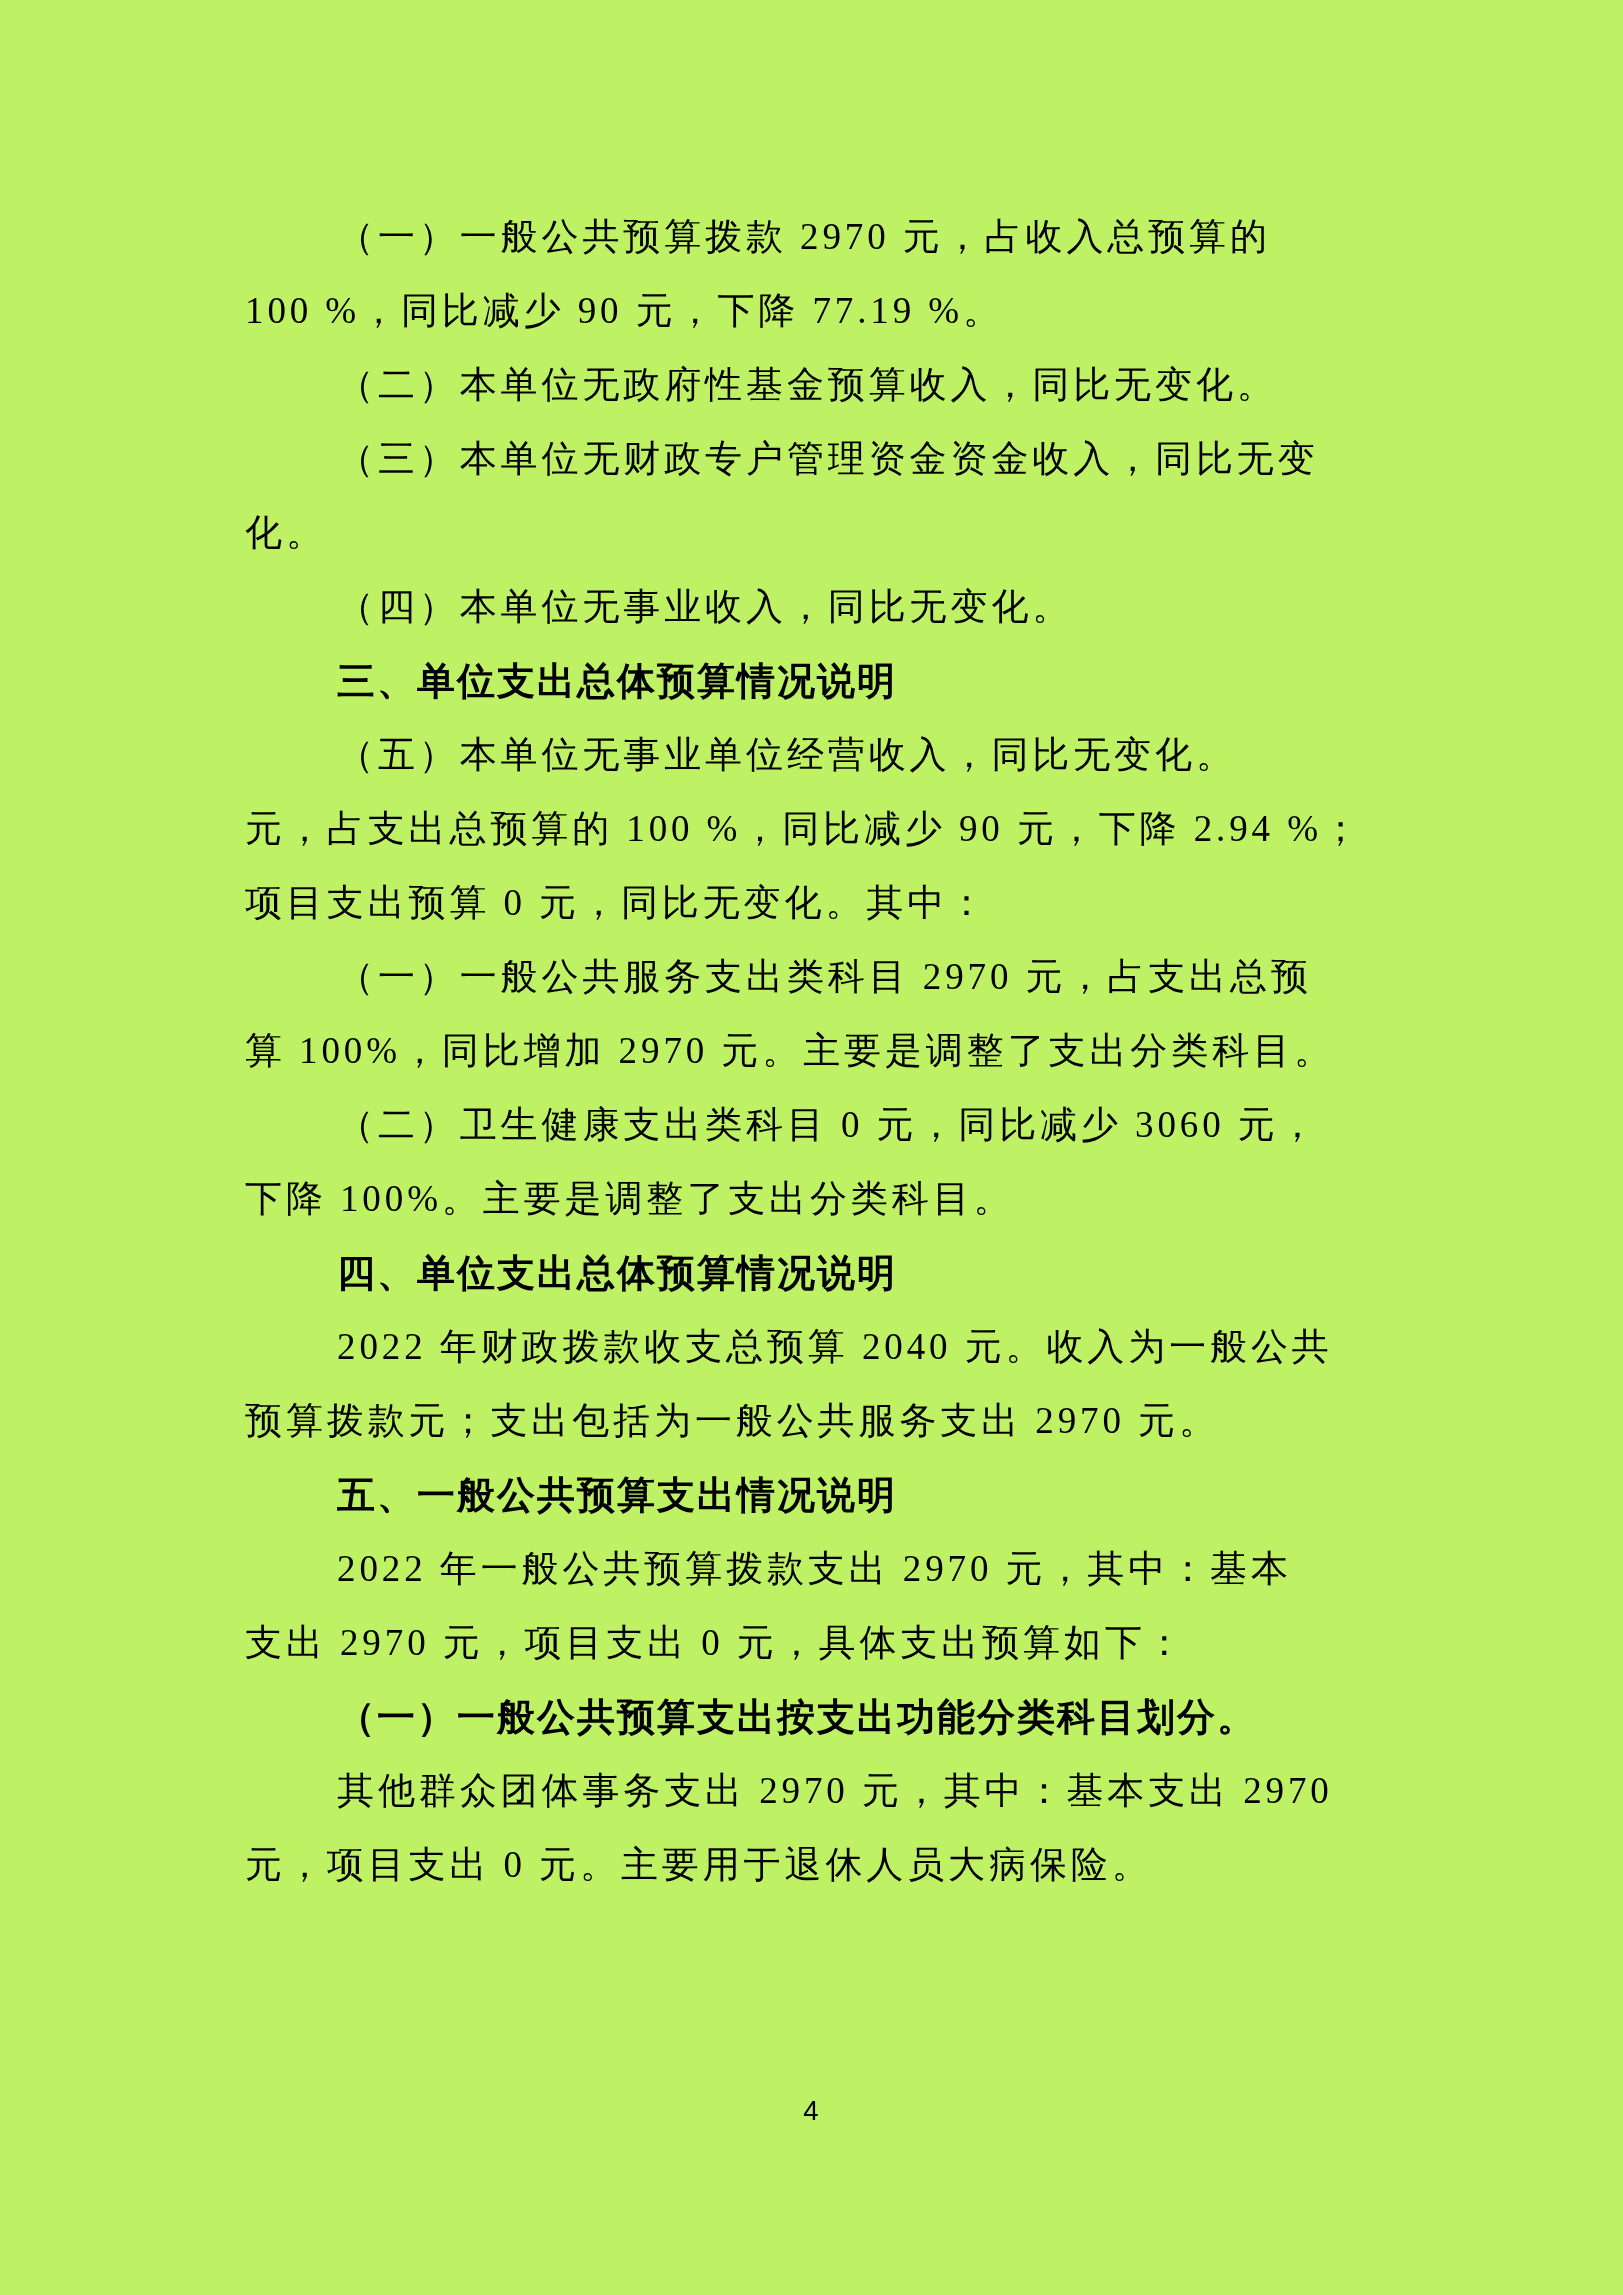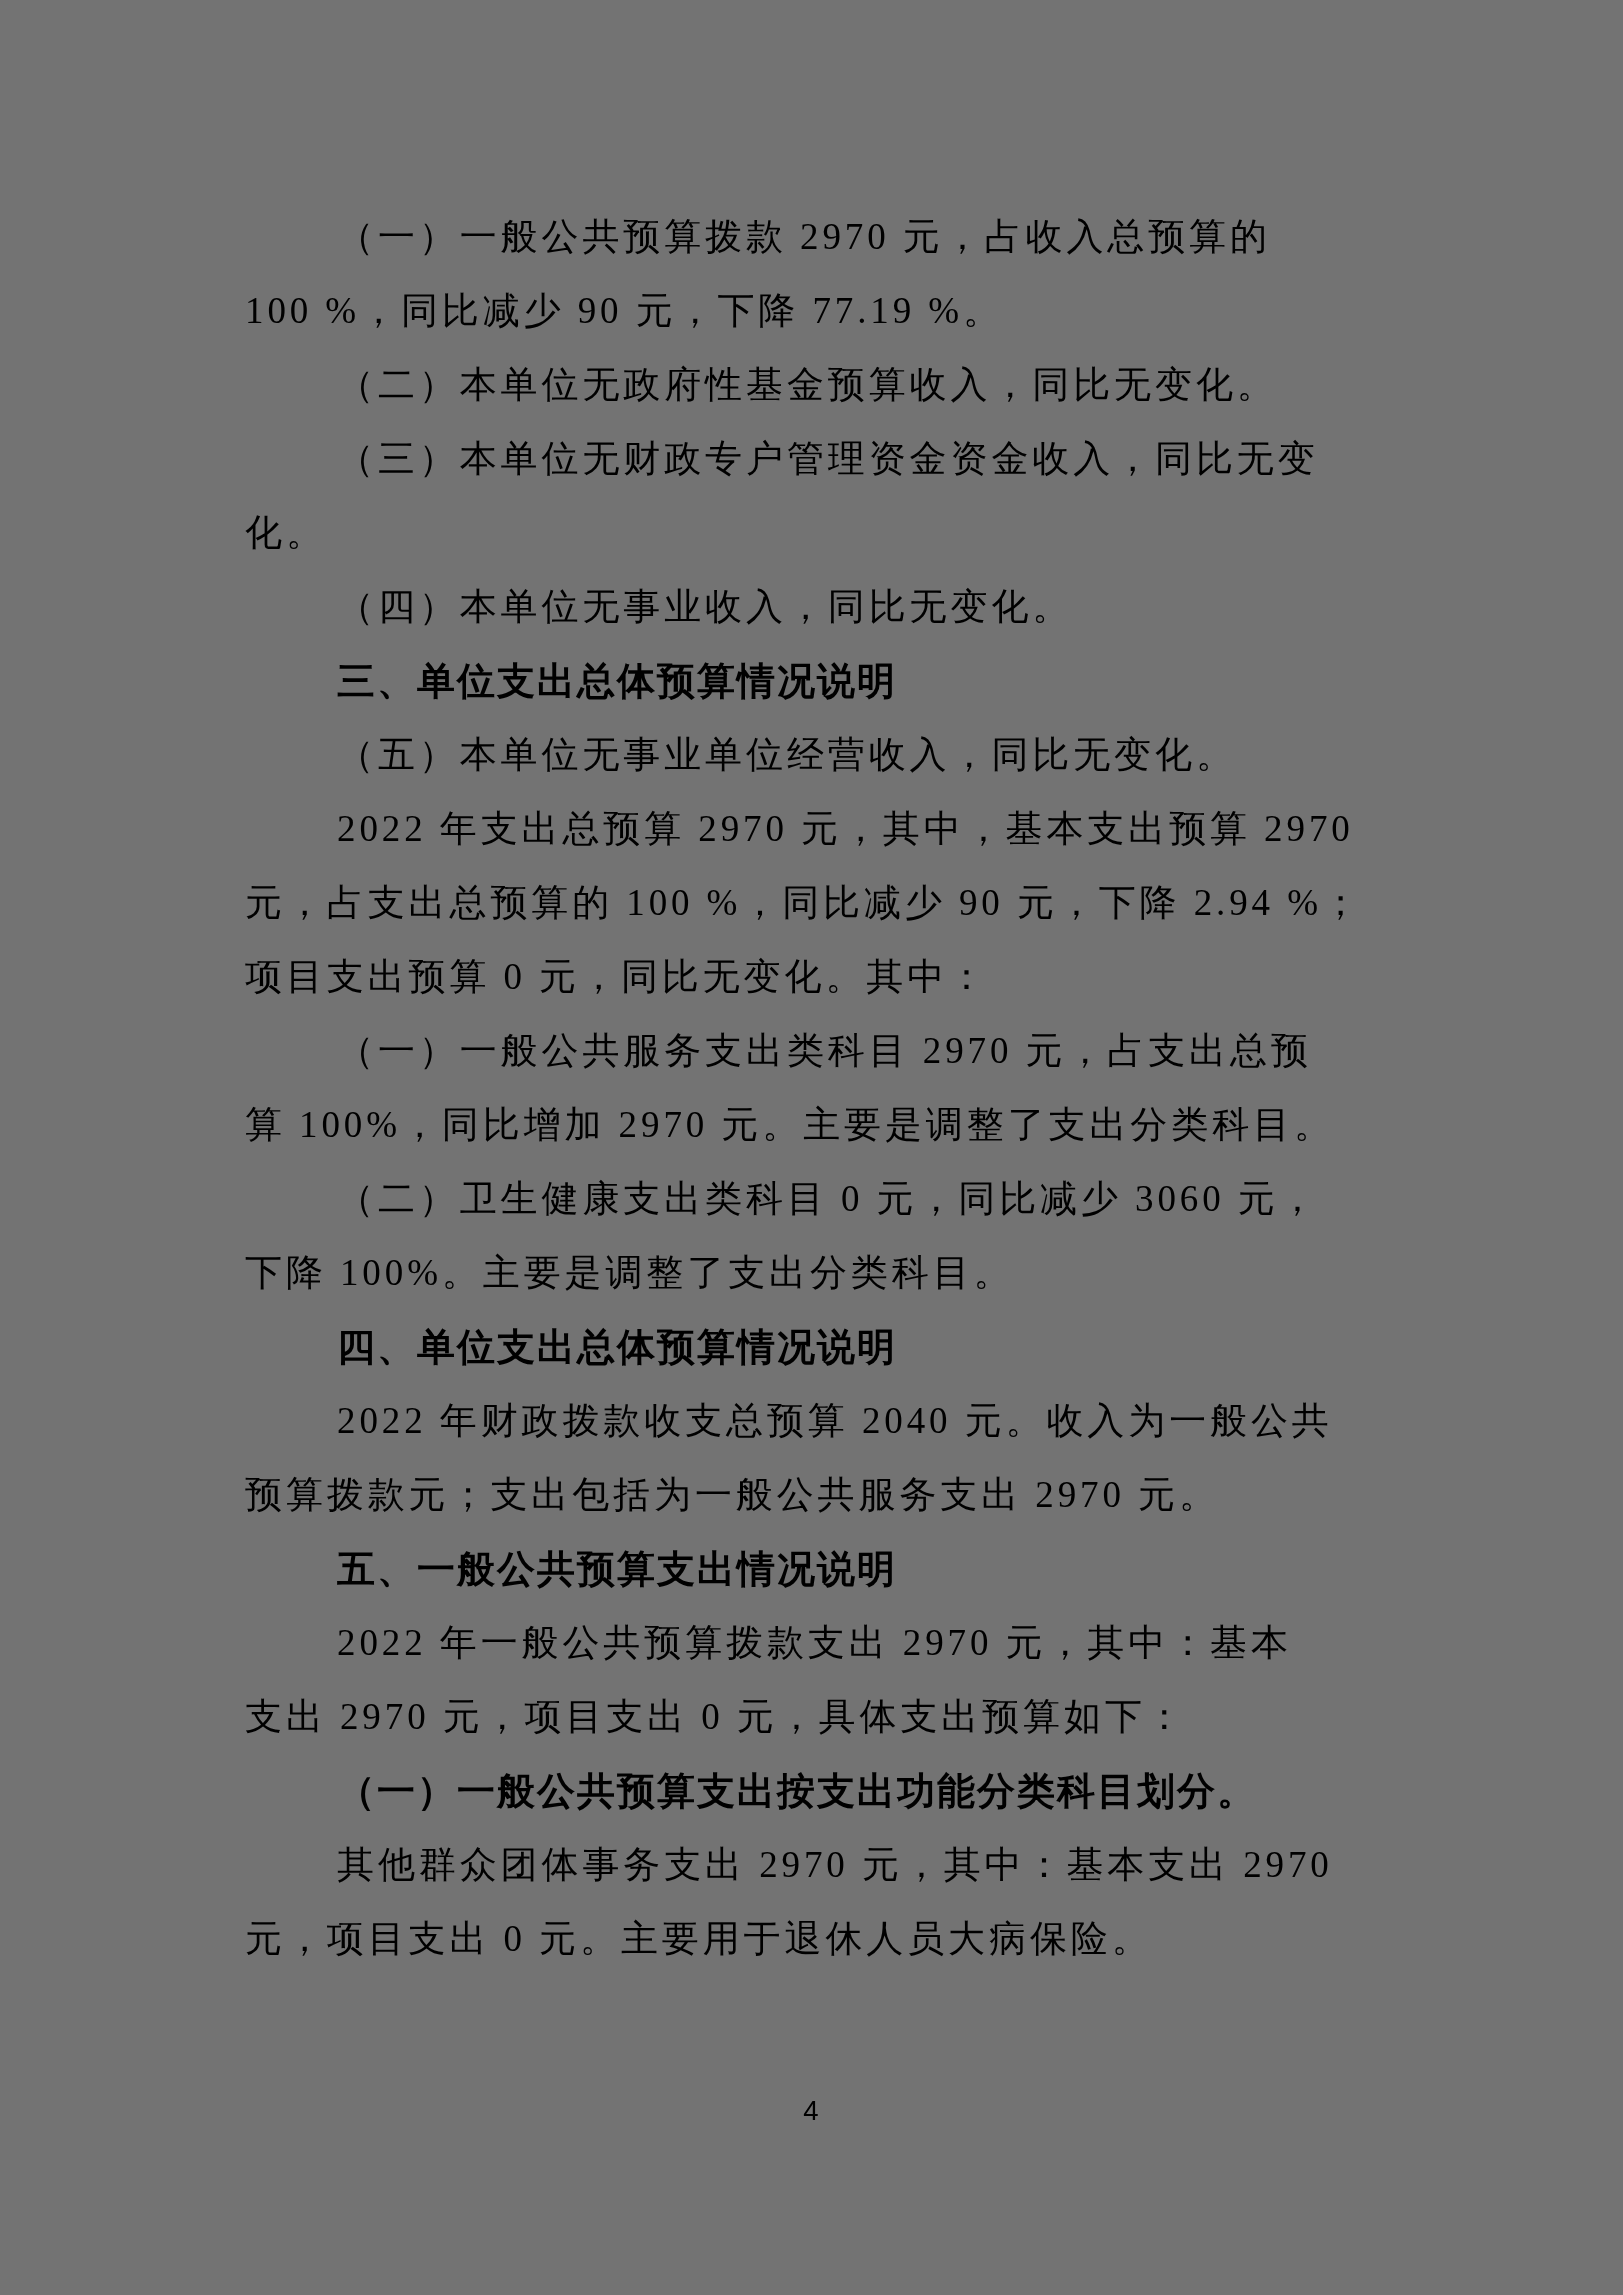--- a/index.html
+++ b/index.html
@@ -4,21 +4,21 @@
 <style>
   * { margin: 0; padding: 0; box-sizing: border-box; }
   html, body {
     background: #ffffff;
     font-family: "Liberation Serif", serif;
   }
   .page {
     position: relative;
     width: 1623px;
     height: 2295px;
-    background: #737373;
+    background: #bef264;
     overflow: hidden;
   }
   .text-block {
     position: absolute;
     left: 245px;
     top: 200px;
     width: 1132px;
   }
   .line {
     height: 74px;
@@ -59,21 +59,20 @@
 <div class="page">
   <div class="text-block">
     <div class="line indent">（一）一般公共预算拨款 2970 元，占收入总预算的</div>
     <div class="line">100 %，同比减少 90 元，下降 77.19 %。</div>
     <div class="line indent">（二）本单位无政府性基金预算收入，同比无变化。</div>
     <div class="line indent">（三）本单位无财政专户管理资金资金收入，同比无变</div>
     <div class="line">化。</div>
     <div class="line indent">（四）本单位无事业收入，同比无变化。</div>
     <div class="line indent heading">三、单位支出总体预算情况说明</div>
     <div class="line indent">（五）本单位无事业单位经营收入，同比无变化。</div>
-    <div class="line indent">2022 年支出总预算 2970 元，其中，基本支出预算 2970</div>
     <div class="line">元，占支出总预算的 100 %，同比减少 90 元，下降 2.94 %；</div>
     <div class="line">项目支出预算 0 元，同比无变化。其中：</div>
     <div class="line indent">（一）一般公共服务支出类科目 2970 元，占支出总预</div>
     <div class="line">算 100%，同比增加 2970 元。主要是调整了支出分类科目。</div>
     <div class="line indent">（二）卫生健康支出类科目 0 元，同比减少 3060 元，</div>
     <div class="line">下降 100%。主要是调整了支出分类科目。</div>
     <div class="line indent heading">四、单位支出总体预算情况说明</div>
     <div class="line indent">2022 年财政拨款收支总预算 2040 元。收入为一般公共</div>
     <div class="line">预算拨款元；支出包括为一般公共服务支出 2970 元。</div>
     <div class="line indent heading">五、一般公共预算支出情况说明</div>

